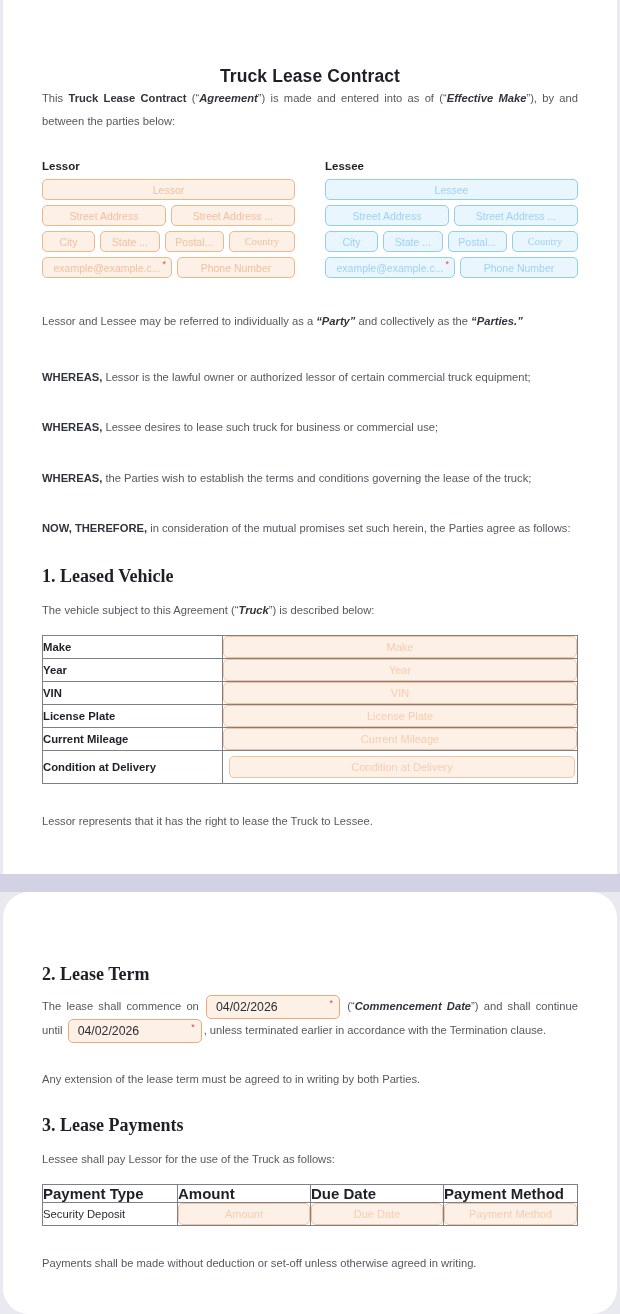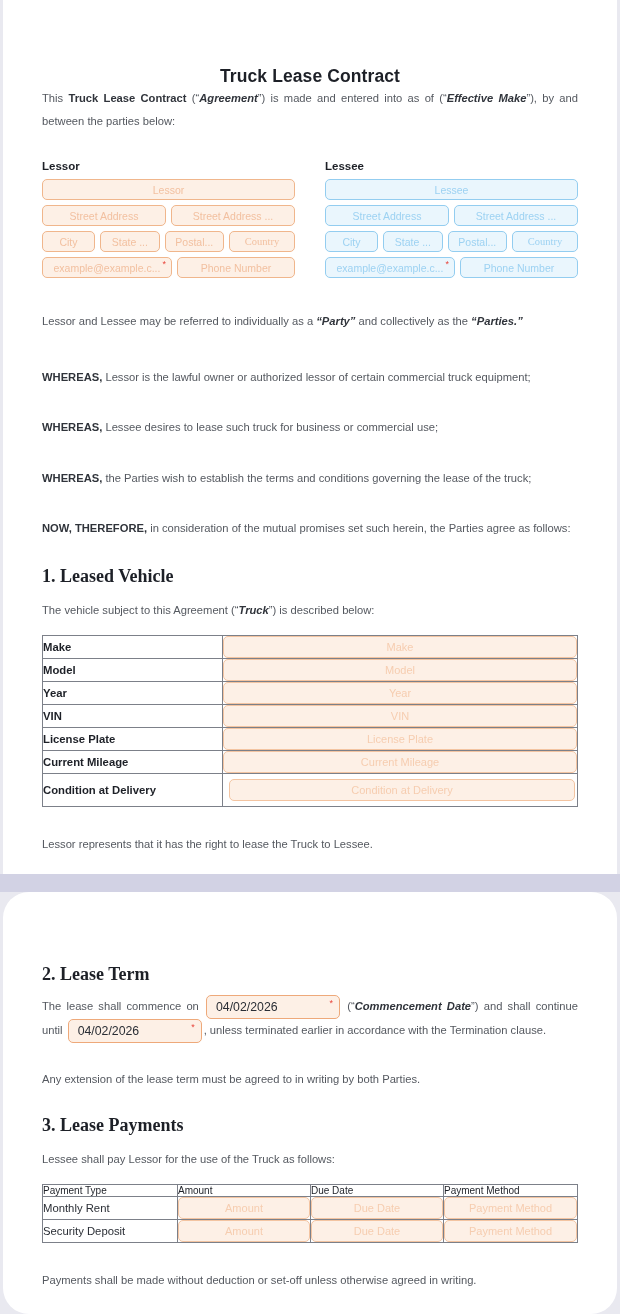--- a/index.html
+++ b/index.html
@@ -119,22 +119,22 @@
     background: #fff;
   }
   td.lbl {
     font-size: 11.3px;
     font-weight: bold;
     color: #1d2027;
     padding: 8px 7px;
     width: 180px;
   }
   th.hdr {
-    font-size: 10px;
-    font-weight: normal;
+    font-size: 15px;
+    font-weight: bold;
     color: #1d2027;
     padding: 10px 7px;
     text-align: left;
   }
   td.pay-lbl {
     font-size: 11.3px;
     color: #2a2e35;
     padding: 10px 7px;
   }
   td.fldcell { padding: 5px 6px; }
@@ -259,26 +259,20 @@
 
       <table class="doc-table">
         <tbody>
           <tr>
             <td class="lbl">Make</td>
             <td class="fldcell">
                 <div class="cellfield">Make</div>
               </td>
           </tr>
           <tr>
-            <td class="lbl">Model</td>
-            <td class="fldcell">
-                <div class="cellfield">Model</div>
-              </td>
-          </tr>
-          <tr>
             <td class="lbl">Year</td>
             <td class="fldcell">
                 <div class="cellfield">Year</div>
               </td>
           </tr>
           <tr>
             <td class="lbl">VIN</td>
             <td class="fldcell">
                 <div class="cellfield">VIN</div>
               </td>
@@ -334,32 +328,20 @@
         <thead>
           <tr>
             <th class="hdr" style="width:135px">Payment Type</th>
             <th class="hdr" style="width:133px">Amount</th>
             <th class="hdr" style="width:133px">Due Date</th>
             <th class="hdr">Payment Method</th>
           </tr>
         </thead>
         <tbody>
           <tr>
-            <td class="pay-lbl">Monthly Rent</td>
-            <td class="fldcell">
-                <div class="cellfield">Amount</div>
-              </td>
-            <td class="fldcell">
-                <div class="cellfield">Due Date</div>
-              </td>
-            <td class="fldcell">
-                <div class="cellfield">Payment Method</div>
-              </td>
-          </tr>
-          <tr>
             <td class="pay-lbl">Security Deposit</td>
             <td class="fldcell">
                 <div class="cellfield">Amount</div>
               </td>
             <td class="fldcell">
                 <div class="cellfield">Due Date</div>
               </td>
             <td class="fldcell">
                 <div class="cellfield">Payment Method</div>
               </td>

